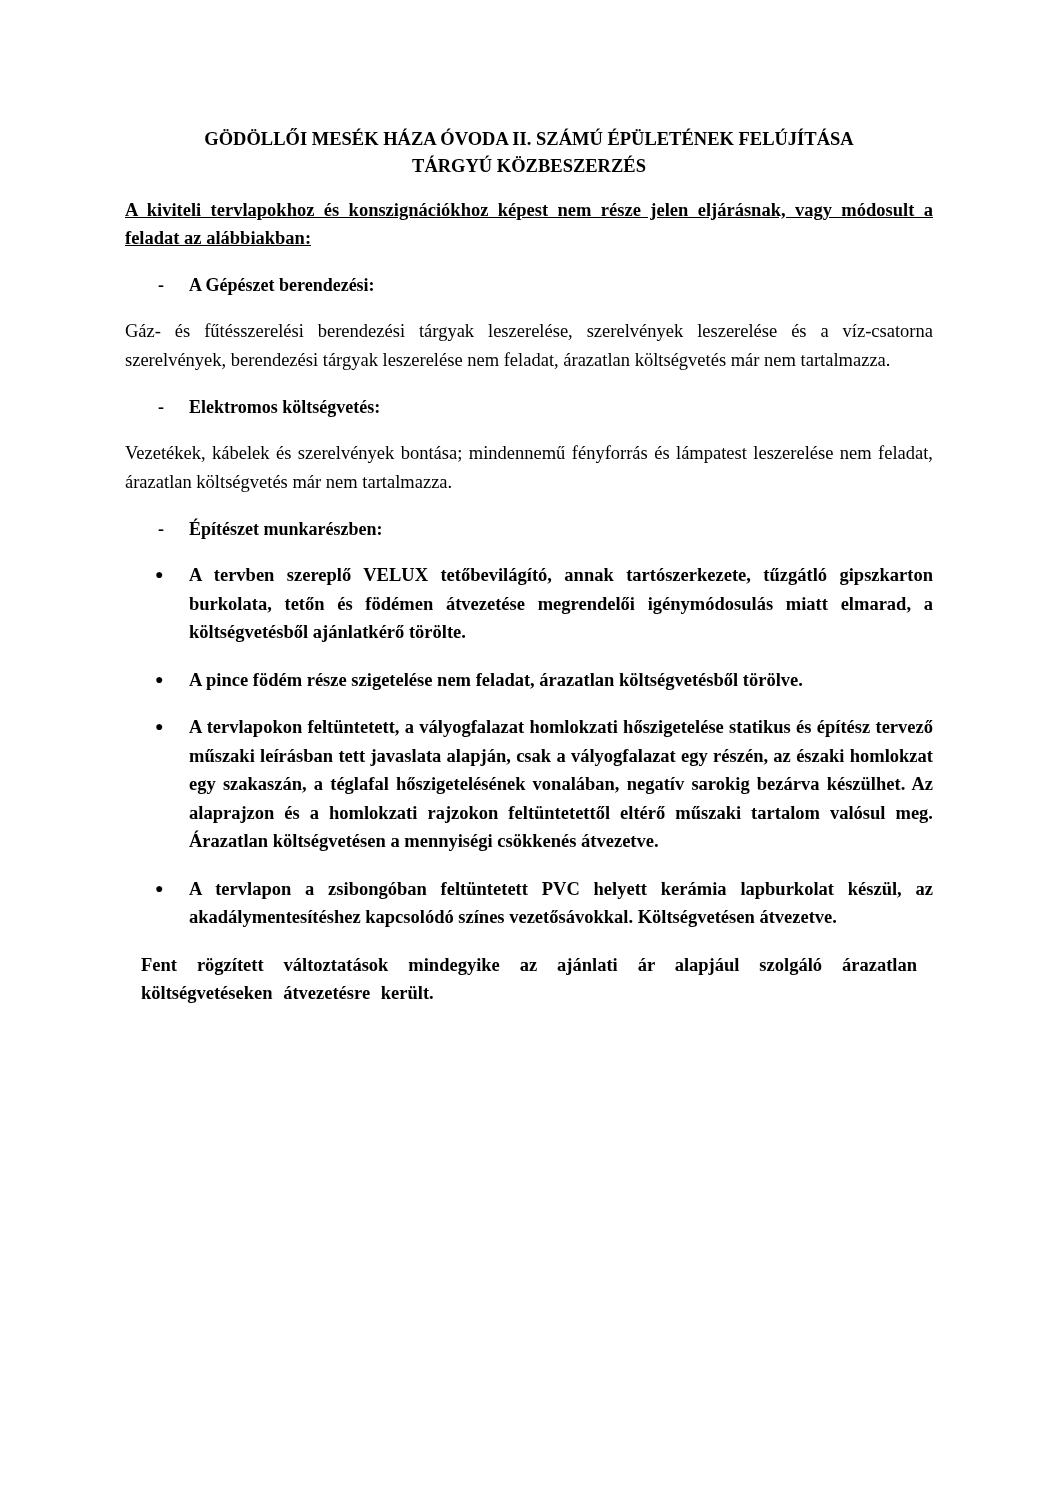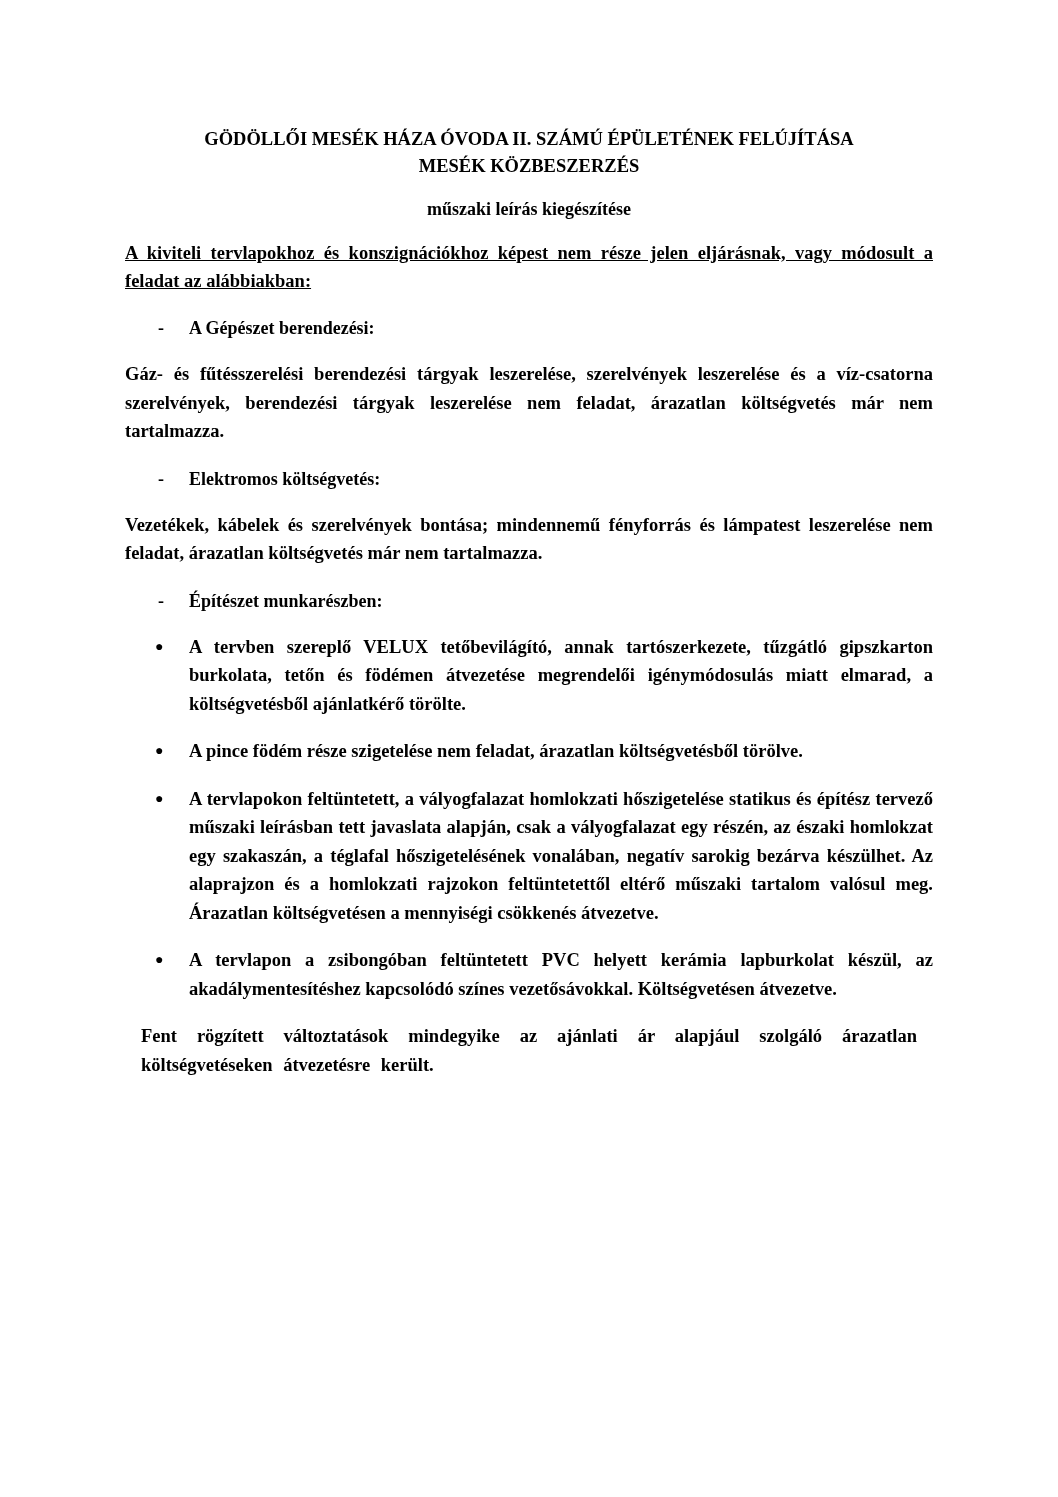--- a/index.html
+++ b/index.html
@@ -21,44 +21,43 @@
     .intro {
       font-weight: bold; text-decoration: underline; font-size: 18.5px; line-height: 28px;
       text-align: justify; margin: 16px 0 0 0;
     }
     .section-head {
       font-weight: bold; font-size: 18px; line-height: 26px;
       margin: 20px 0 0 0; display: flex;
     }
     .section-head .dash { width: 64px; padding-left: 33px; box-sizing: border-box; font-weight: bold; }
     .para {
-      font-size: 18.5px; line-height: 28.5px; text-align: justify; margin: 19px 0 0 0; font-weight: bold;
+      font-size: 18.5px; line-height: 28.5px; text-align: justify; margin: 19px 0 0 0;
     }
     .bullets { list-style: none; padding: 0; margin: 19px 0 0 0; }
     .bullet {
       display: flex; font-size: 18.5px; line-height: 28.5px; text-align: justify;
       margin: 0 0 19px 0;
     }
     .bullet .dot { width: 64px; flex: 0 0 64px; padding-left: 30px; box-sizing: border-box; font-size: 14px; }
     .bullet .text { flex: 1; font-weight: bold; }
     .closing {
       font-weight: bold; font-size: 18.5px; line-height: 28.5px; text-align: justify;
       margin: 16px; word-spacing: 6px;
     }
   </style>
 </head>
 <body>
 
 <div class="page">
   <div class="content">
     <p class="title">
       <span>GÖDÖLLŐI MESÉK HÁZA ÓVODA II. SZÁMÚ ÉPÜLETÉNEK FELÚJÍTÁSA</span><br>
-      <span>MESÉK KÖZBESZERZÉS</span>
+      <span>TÁRGYÚ KÖZBESZERZÉS</span>
     </p>
-    <p class="subtitle">műszaki leírás kiegészítése</p>
     <p class="intro">A kiviteli tervlapokhoz és konszignációkhoz képest nem része jelen eljárásnak, vagy módosult a feladat az alábbiakban:</p>
 
     <div class="section-head">
       <span class="dash">-</span>
       <span>A Gépészet berendezési:</span>
     </div>
     <p class="para">Gáz- és fűtésszerelési berendezési tárgyak leszerelése, szerelvények leszerelése és a víz-csatorna szerelvények, berendezési tárgyak leszerelése nem feladat, árazatlan költségvetés már nem tartalmazza.</p>
 
     <div class="section-head">
       <span class="dash">-</span>

